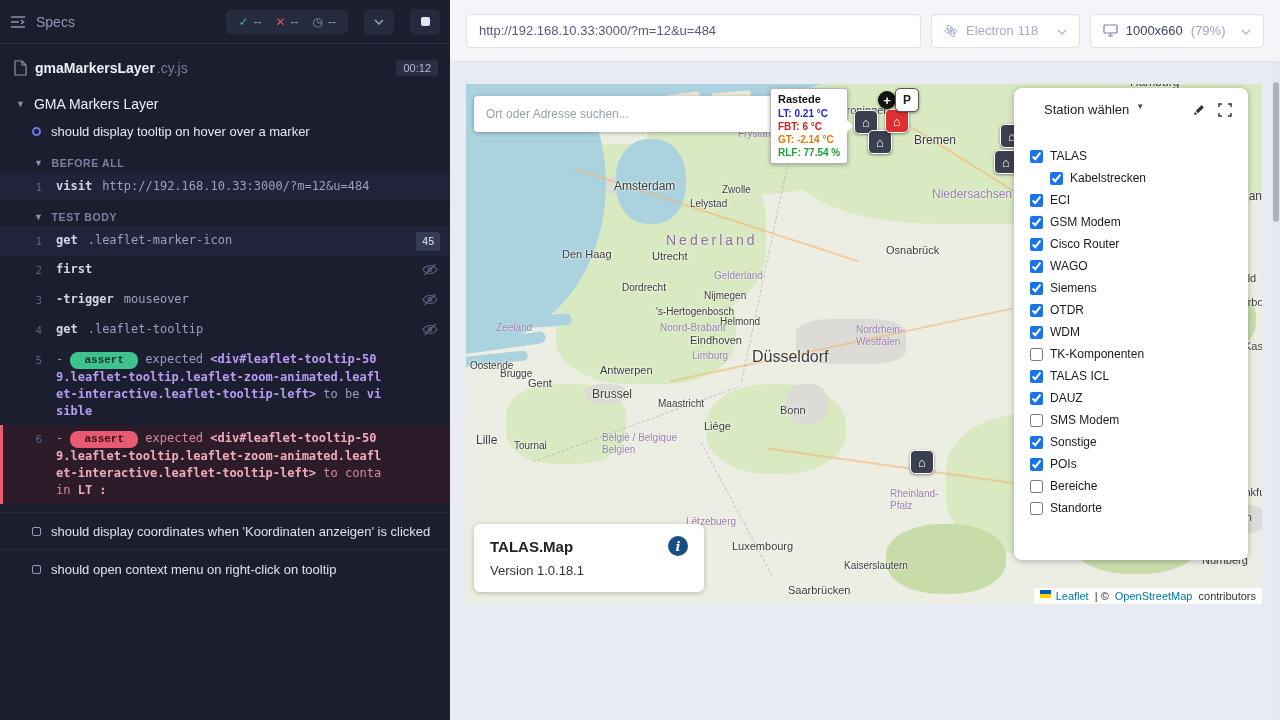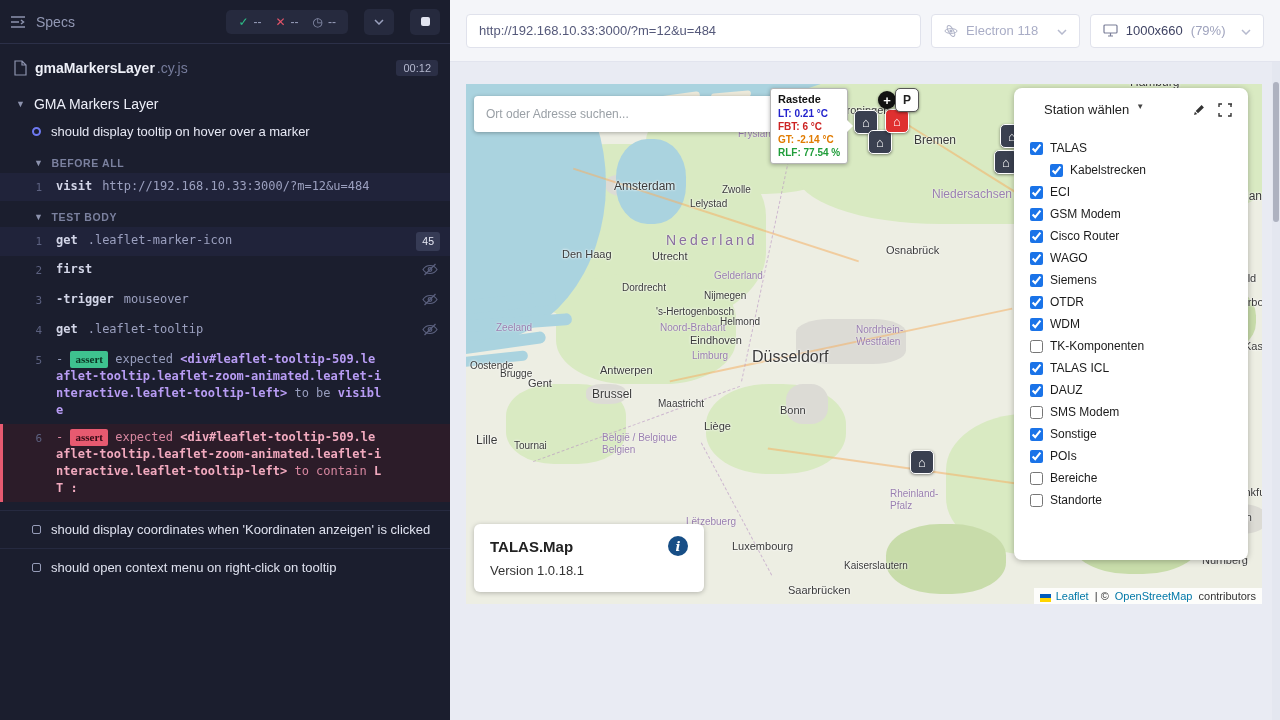--- a/index.html
+++ b/index.html
@@ -23,21 +23,21 @@
   .ring{width:9px;height:9px;border:2px solid #6e79f0;border-radius:50%;flex:none}
   .sec-row{padding:10px 12px 4px 34px;display:flex;gap:8px;align-items:center;font-size:10.5px;font-weight:bold;color:#7b819f;letter-spacing:.6px}
   .cmd-row{display:flex;align-items:flex-start;padding:5px 0;font-family:"DejaVu Sans Mono",monospace;font-size:12px;line-height:17px;color:#a9aec9}
   .cmd-row.bg{background:#20233a}
   .cmd-num{width:56px;text-align:right;padding-right:14px;color:#5c6180;font-size:11px;flex:none;padding-top:1px}
   .cmd-name{font-weight:bold;color:#d3d6e8;margin-right:10px;white-space:pre}
   .cmd-args{color:#9ba0bf;white-space:pre}
   .badge-count{margin-left:auto;margin-right:10px;background:#363b55;color:#e8eaf5;font-size:10.5px;padding:1px 6px;border-radius:3px;font-family:"Liberation Sans",sans-serif}
   .eye{margin-left:auto;margin-right:12px;opacity:.8;padding-top:2px}
   .assert-text{max-width:336px;word-break:break-all;color:#979dbd;padding-right:10px}
-  .pill{display:inline-block;padding:0 5px;border-radius:2px;font-size:11px;font-weight:bold;font-family:Liberation Serif, serif}
+  .pill{display:inline-block;padding:0 14px;border-radius:8px;font-size:11px;font-weight:bold;font-family:Liberation Mono, monospace}
   .pill-pass{background:#3ec28f;color:#0a3524}
   .pill-fail{background:#e75a70;color:#330b16}
   .cmd-row.passed .ab{color:#b89cf4;font-weight:bold}
   .cmd-row.failed{background:#2c1c29;border-left:3px solid #e75a70}
   .cmd-row.failed .cmd-num{width:53px}
   .cmd-row.failed .assert-text{color:#d887a0}
   .cmd-row.failed .ab{color:#f2aabf;font-weight:bold}
   .other-test{display:flex;align-items:center;gap:10px;padding:11px 12px 11px 32px;font-size:13px;color:#dfe2ef;border-top:1px solid #262a40}
   .sq{width:9px;height:9px;border:1px solid #969cb8;border-radius:2px;flex:none}
   
@@ -68,32 +68,32 @@
   .m-red{background:#df3030;color:#fff;font-size:13px}
   .m-park{background:#fff;color:#222;font-weight:bold;border:1.5px solid #555;font-size:12px}
   .m-plus{width:18px;height:18px;border-radius:50%;background:#121212;color:#fff;border:none;font-size:13px;font-weight:bold}
   .search{position:absolute;left:8px;top:12px;width:300px;height:36px;background:#fff;border-radius:4px;box-shadow:0 1px 4px rgba(0,0,0,.3);display:flex;align-items:center;padding:0 12px;z-index:4}
   .search input{border:none;outline:none;width:100%;font-size:12px;color:#555;font-family:"Liberation Sans",sans-serif}
   .search input::placeholder{color:#9aa0a6}
   .tooltip{position:absolute;left:304px;top:4px;background:#fff;border:1px solid #b5b5b5;border-radius:3px;padding:4px 7px;box-shadow:0 1px 4px rgba(0,0,0,.3);z-index:5;font-size:10px;line-height:13px}
   .tooltip:after{content:"";position:absolute;right:-6px;top:50%;margin-top:-6px;border:6px solid transparent;border-right:none;border-left:6px solid #fff}
   .tt-title{font-weight:bold;font-size:11px;color:#111;margin-bottom:1px}
   .panel{position:absolute;left:548px;top:4px;width:234px;height:472px;background:#fff;border-radius:8px;box-shadow:0 1px 6px rgba(0,0,0,.28);padding:14px 16px 10px 16px;z-index:4}
-  .panel-header{display:flex;gap:7px;margin-bottom:20px;padding-left:14px}
+  .panel-header{display:flex;gap:7px;margin-bottom:28px;padding-left:14px}
   .panel-title{font-size:13px;color:#222}
   .panel-icons{margin-left:auto;display:flex;gap:12px;align-items:center}
   .chk-row{display:flex;align-items:center;gap:7px;height:22px;font-size:12px;color:#1b1b1b}
   .chk-row.indent{padding-left:20px}
   .chk-row input{width:13px;height:13px;accent-color:#1a73e8;flex:none}
   .about{position:absolute;left:8px;top:440px;width:230px;height:68px;background:#fff;border-radius:6px;box-shadow:0 1px 5px rgba(0,0,0,.25);padding:12px 16px;z-index:4}
   .about-title-row{display:flex;align-items:center}
   .about-title{font-size:15px;font-weight:bold;color:#222}
   .info-icon{margin-left:auto;width:20px;height:20px;border-radius:50%;background:#174e86;color:#fff;font-family:"DejaVu Serif",serif;font-weight:bold;font-size:13px;display:flex;align-items:center;justify-content:center;font-style:italic}
   .about-version{font-size:13px;color:#333;margin-top:7px}
-  .attrib{position:absolute;right:0;bottom:0;background:rgba(255,255,255,.85);font-size:11px;color:#333;padding:2px 6px;display:flex;align-items:flex-end;gap:3px;z-index:4;white-space:pre}
+  .attrib{position:absolute;right:0;bottom:0;background:rgba(255,255,255,.85);font-size:11px;color:#333;padding:2px 6px;display:flex;align-items:flex-start;gap:3px;z-index:4;white-space:pre}
   .attrib a{color:#0078a8;text-decoration:none}
   .flag{width:11px;height:8px;display:inline-block;margin-right:2px}
   .flag div{height:4px}
   .flag .b{background:#005bbb}.flag .y{background:#ffd500}
   .vscroll{position:absolute;right:0;top:0;width:8px;height:658px;background:#e4e7f0}
   .vthumb{position:absolute;right:1px;top:20px;width:6px;height:140px;background:#aeb2c0;border-radius:3px}
 </style>
 </head>
 <body>
 

